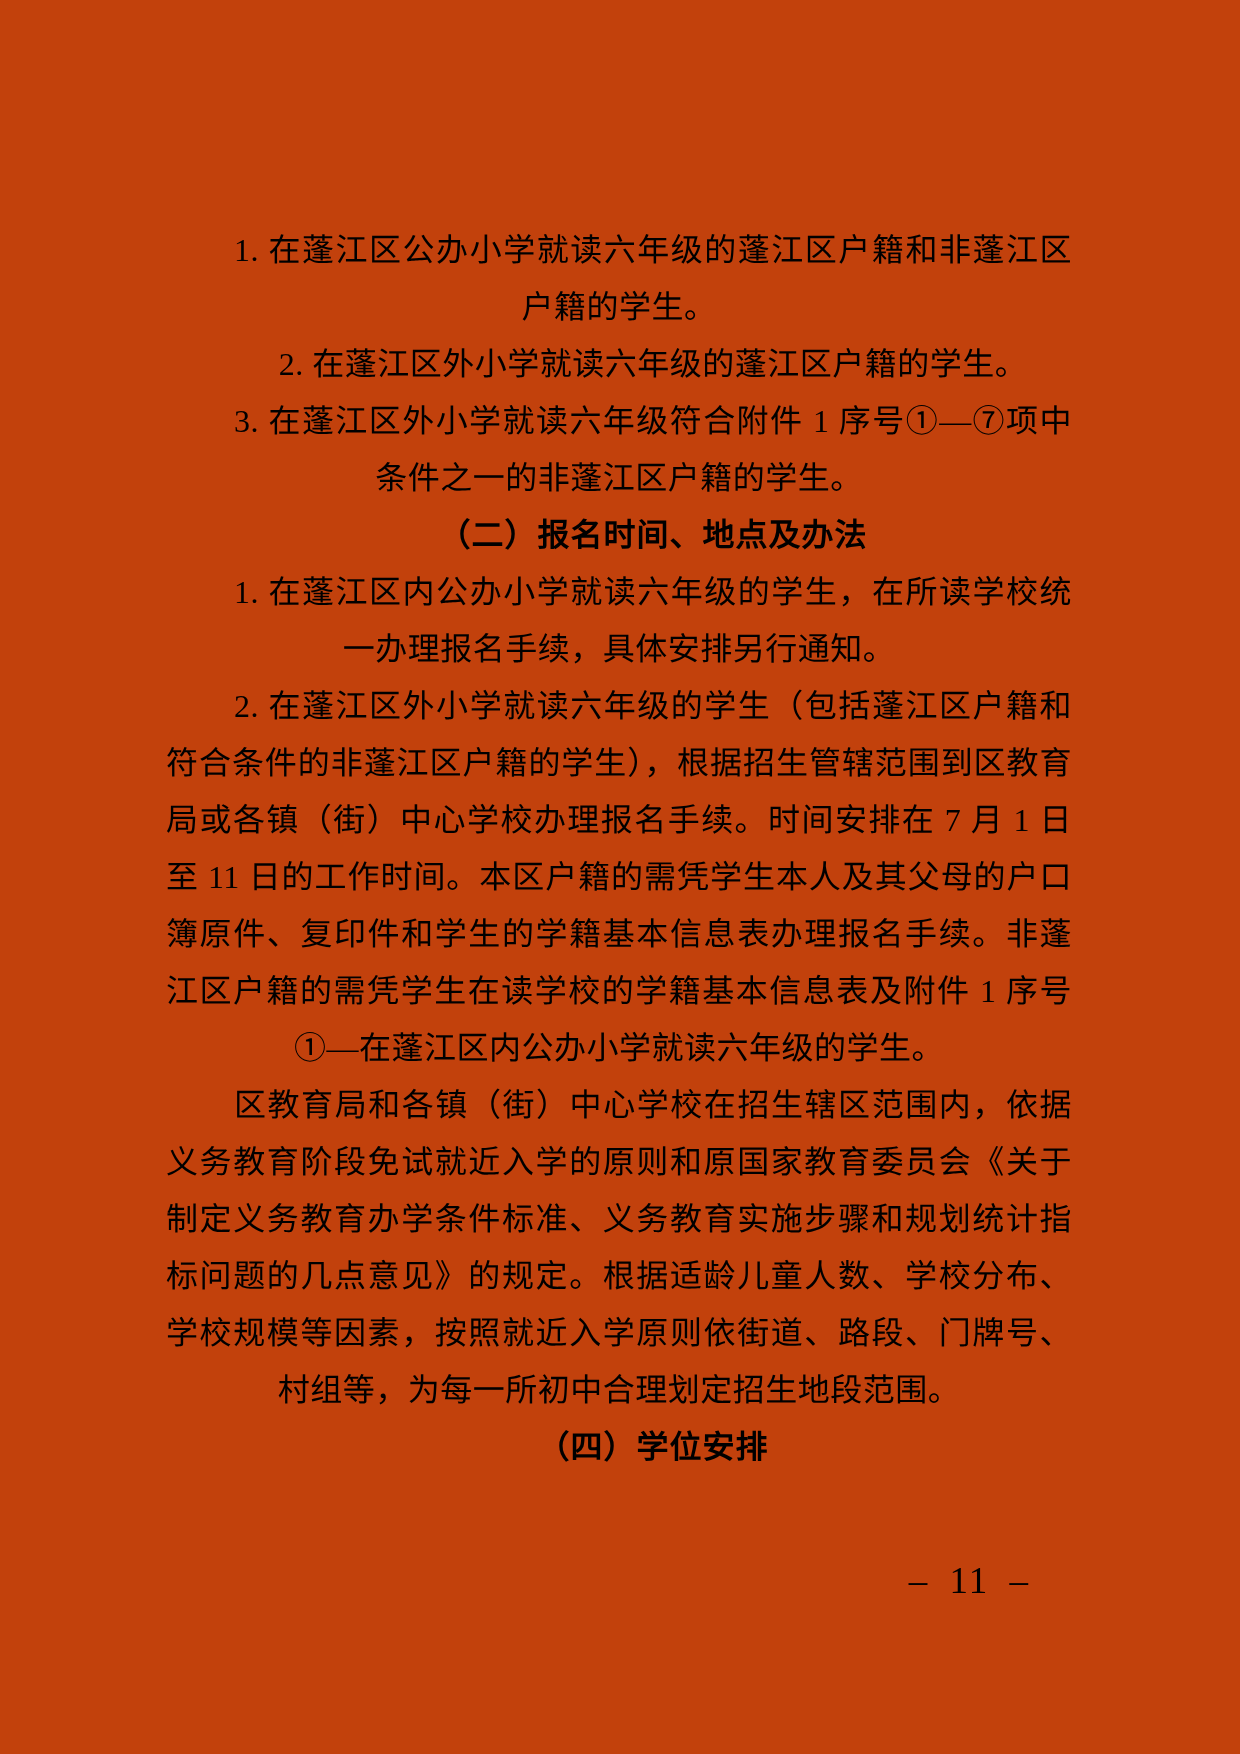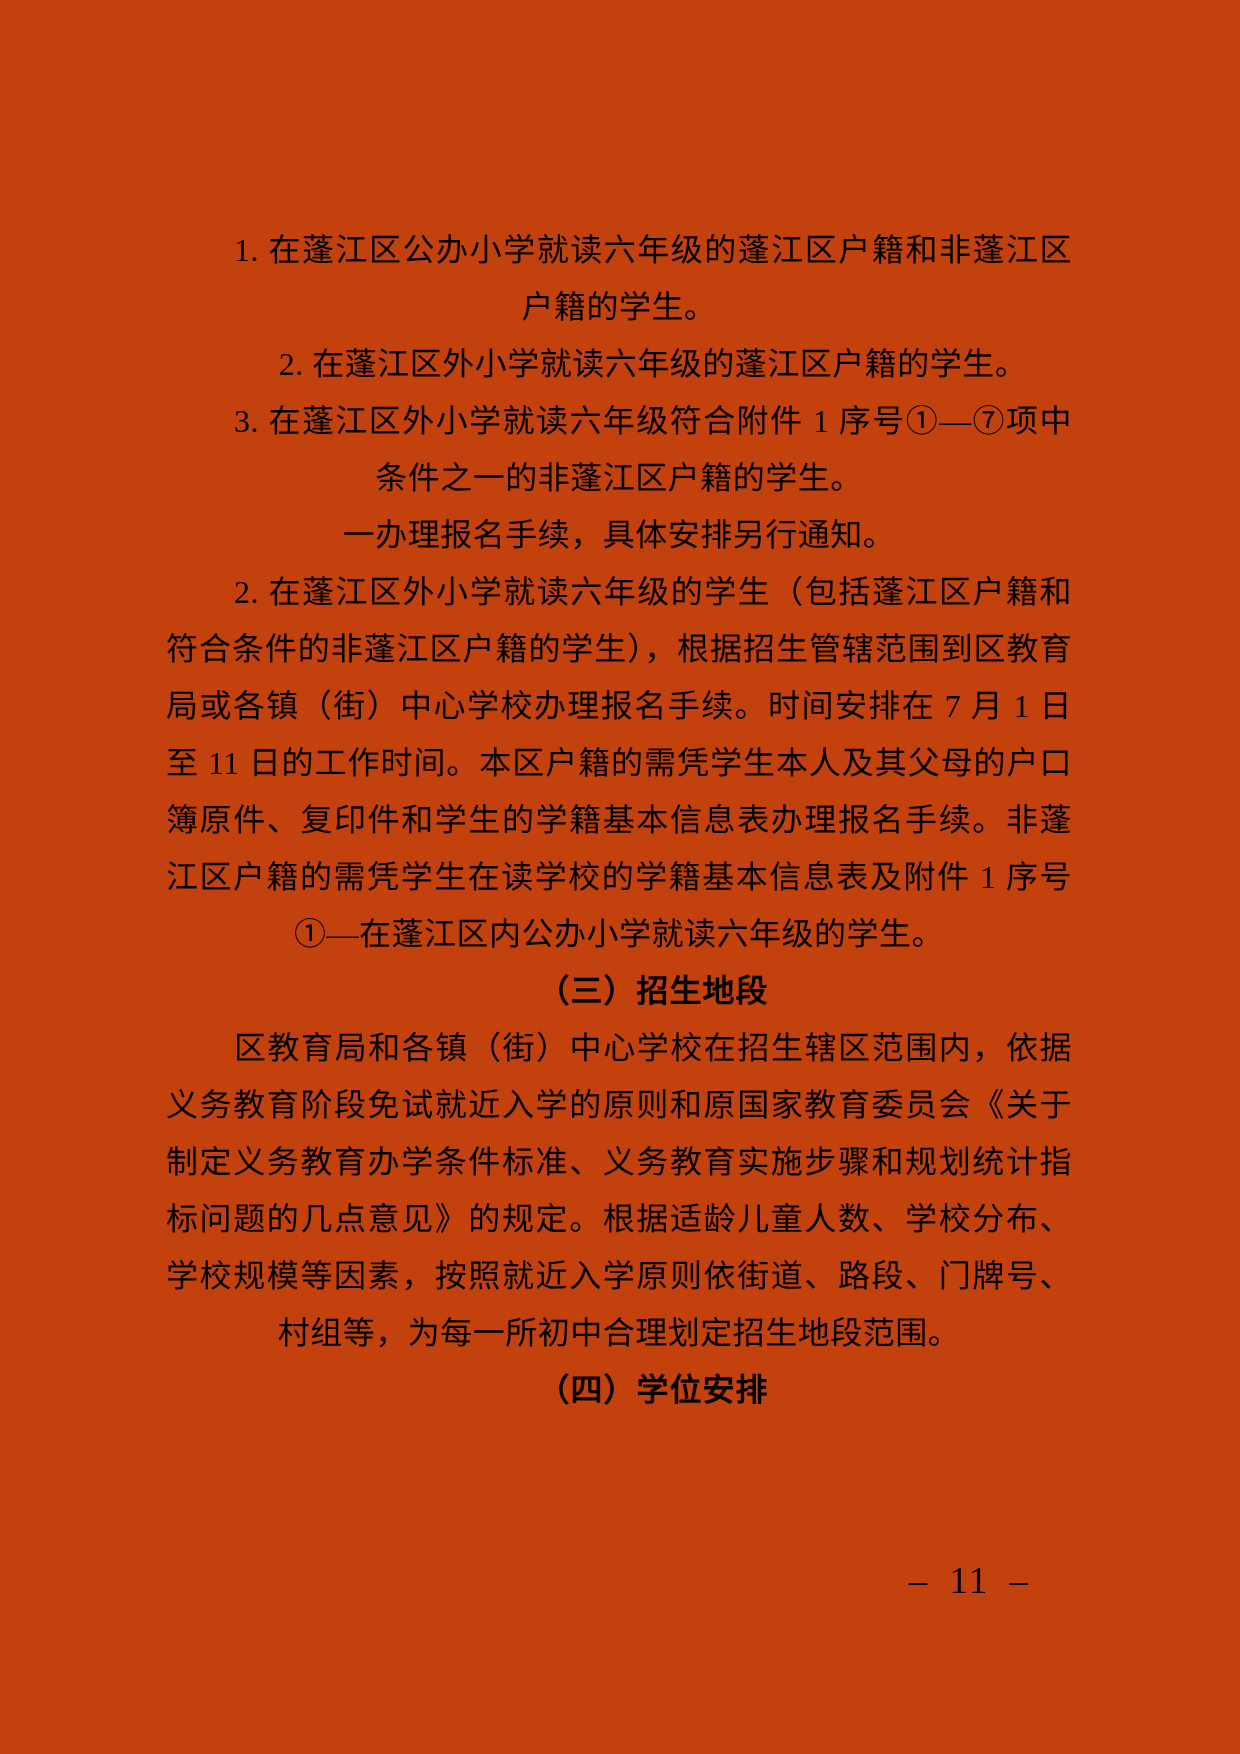--- a/index.html
+++ b/index.html
@@ -55,29 +55,30 @@
 </head>
 <body>
 
 <div class="page">
   <div class="textblock">
     <div class="ln first fill">1. 在蓬江区公办小学就读六年级的蓬江区户籍和非蓬江区</div>
     <div class="ln">户籍的学生。</div>
     <div class="ln first">2. 在蓬江区外小学就读六年级的蓬江区户籍的学生。</div>
     <div class="ln first fill">3. 在蓬江区外小学就读六年级符合附件 1 序号①—⑦项中</div>
     <div class="ln">条件之一的非蓬江区户籍的学生。</div>
+    <div class="ln head">（二）报名时间、地点及办法</div>
+    <div class="ln first fill">1. 在蓬江区内公办小学就读六年级的学生，在所读学校统</div>
     <div class="ln">一办理报名手续，具体安排另行通知。</div>
     <div class="ln first fill">2. 在蓬江区外小学就读六年级的学生（包括蓬江区户籍和</div>
     <div class="ln fill">符合条件的非蓬江区户籍的学生），根据招生管辖范围到区教育</div>
     <div class="ln fill">局或各镇（街）中心学校办理报名手续。时间安排在 7 月 1 日</div>
     <div class="ln fill">至 11 日的工作时间。本区户籍的需凭学生本人及其父母的户口</div>
     <div class="ln fill">簿原件、复印件和学生的学籍基本信息表办理报名手续。非蓬</div>
     <div class="ln fill">江区户籍的需凭学生在读学校的学籍基本信息表及附件 1 序号</div>
     <div class="ln">①—在蓬江区内公办小学就读六年级的学生。</div>
-    <div class="ln head">（三）招生地段</div>
     <div class="ln first fill">区教育局和各镇（街）中心学校在招生辖区范围内，依据</div>
     <div class="ln fill">义务教育阶段免试就近入学的原则和原国家教育委员会《关于</div>
     <div class="ln fill">制定义务教育办学条件标准、义务教育实施步骤和规划统计指</div>
     <div class="ln fill">标问题的几点意见》的规定。根据适龄儿童人数、学校分布、</div>
     <div class="ln fill">学校规模等因素，按照就近入学原则依街道、路段、门牌号、</div>
     <div class="ln">村组等，为每一所初中合理划定招生地段范围。</div>
     <div class="ln head">（四）学位安排</div>
   </div>
   <div class="pagenum">– 11 –</div>
 </div>

